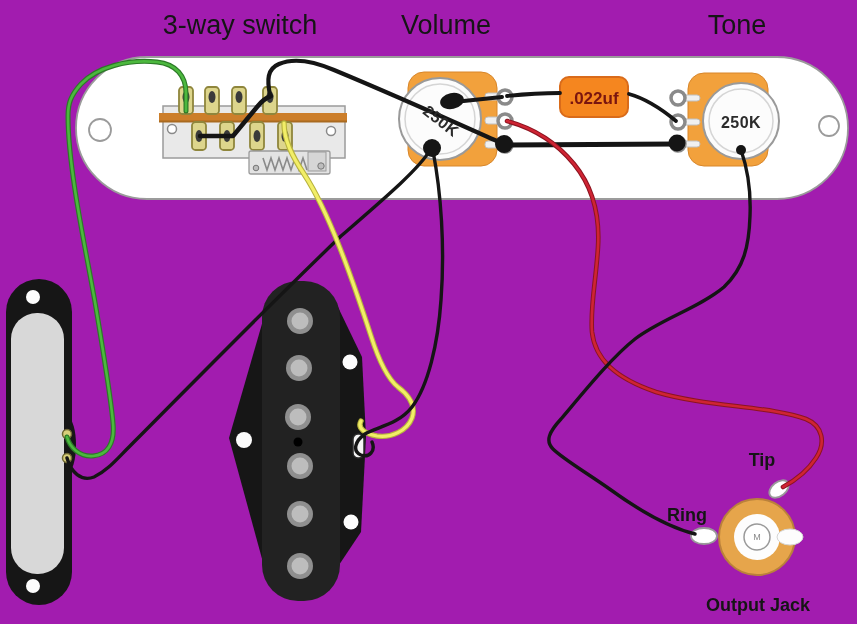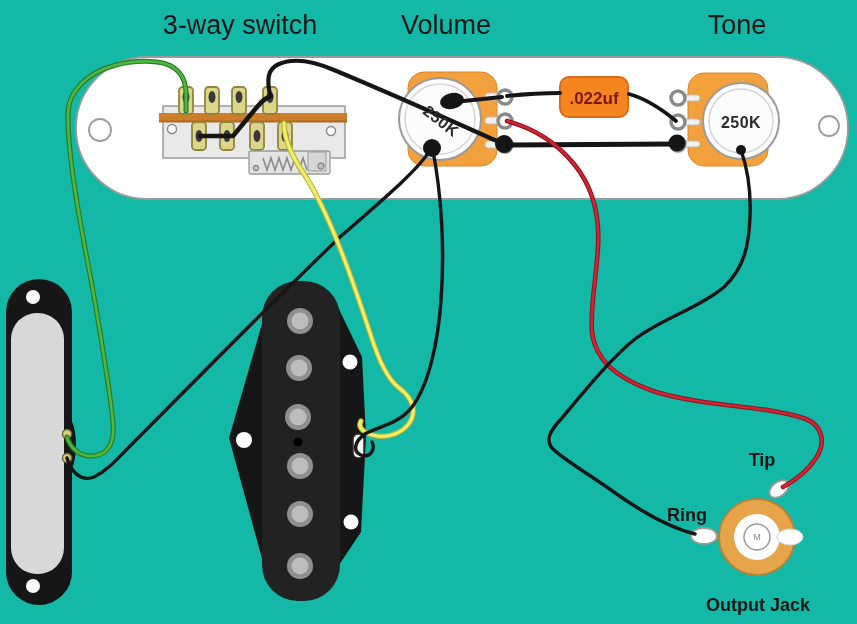--- a/index.html
+++ b/index.html
@@ -1,16 +1,16 @@
 <!DOCTYPE html>
 <html><head>
 <meta charset="utf-8">
 <style>
   html,body{margin:0;padding:0;background:#ffffff;}
-  .stage{position:relative;width:857px;height:624px;background:#14b8a6;overflow:hidden;
+  .stage{position:relative;width:857px;height:624px;background:#a21caf;overflow:hidden;
          font-family:"Liberation Sans", sans-serif;}
   svg{display:block;}
   text{font-family:"Liberation Sans", sans-serif;}
   .toplabel{font-size:27px;fill:#151515;}
   .jacklabel{font-size:18px;font-weight:bold;fill:#151515;}
   .potlabel{font-size:16px;font-weight:600;fill:#2b2b2b;letter-spacing:.5px;}
 </style>
 </head>
 <body>
 

